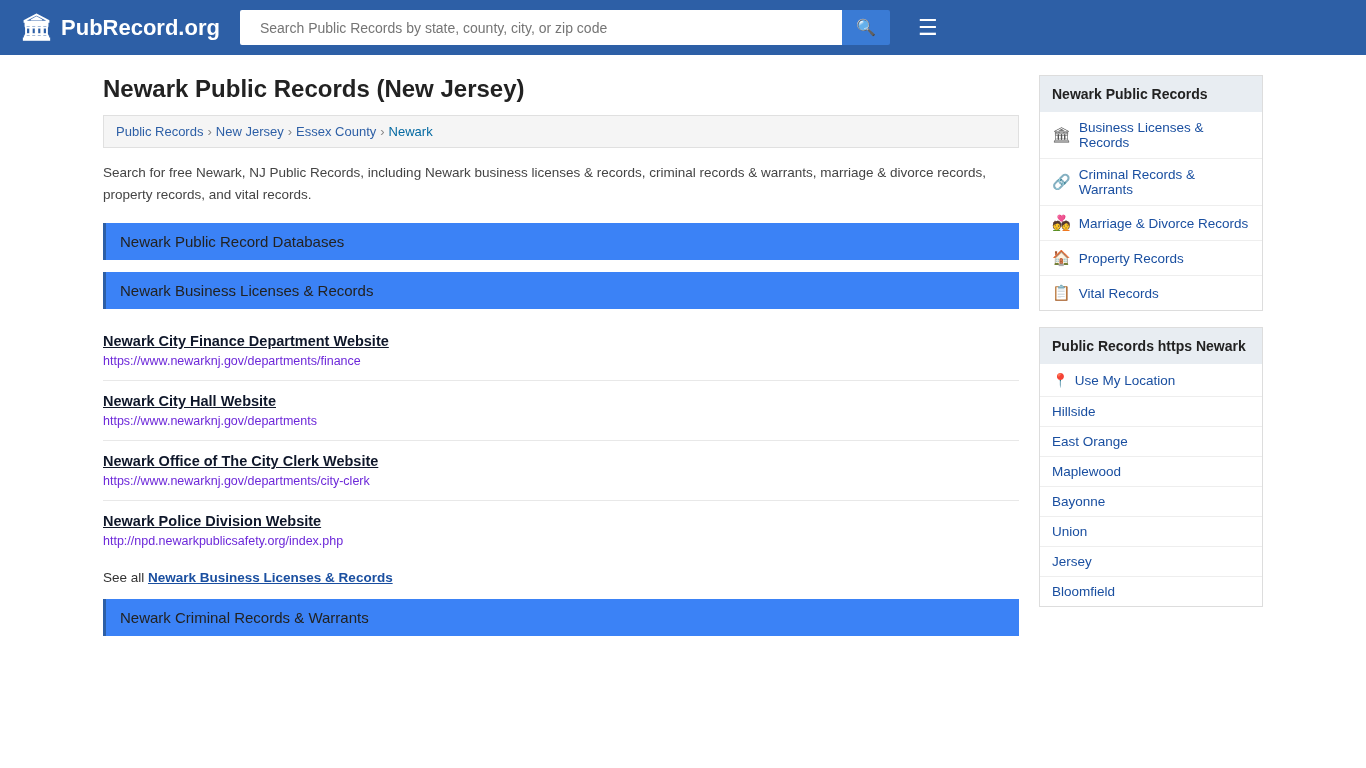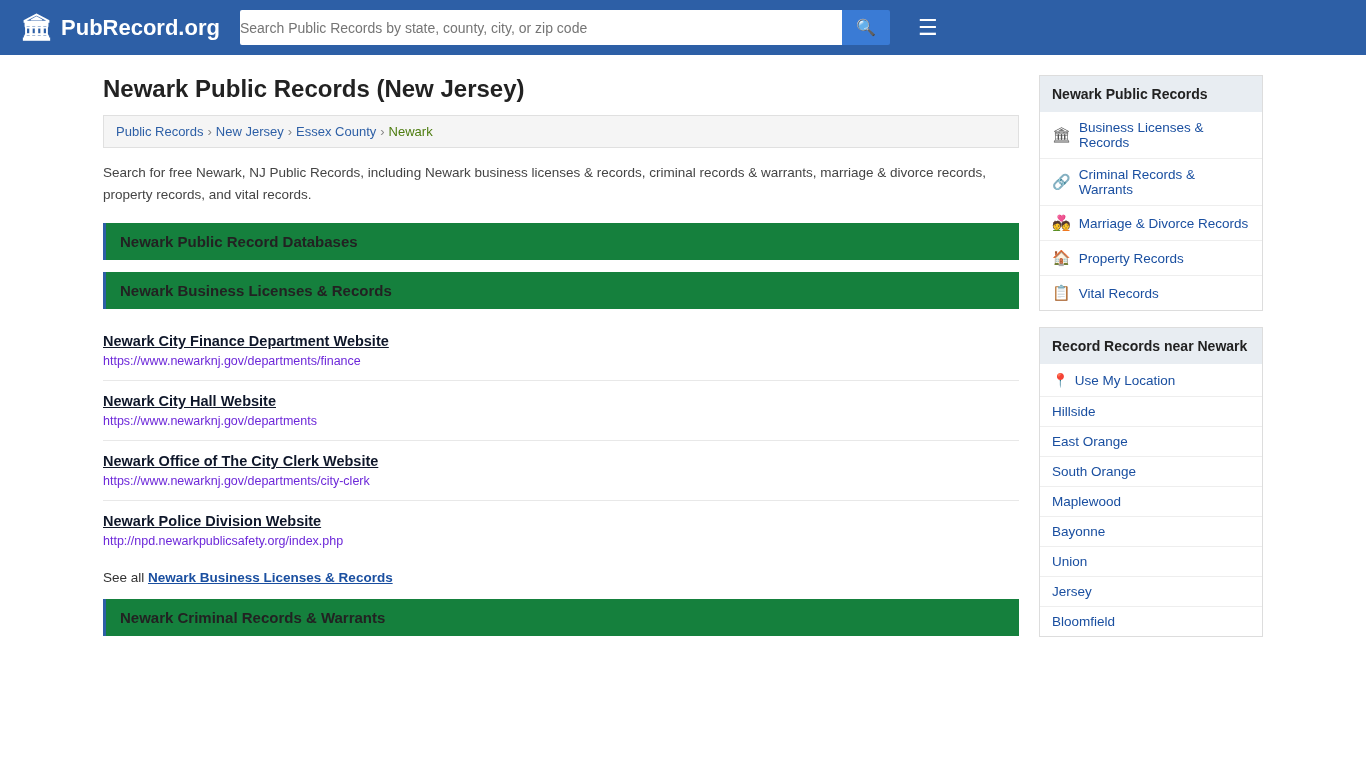--- a/index.html
+++ b/index.html
@@ -26,21 +26,21 @@
     #logo-icon {
       font-size: 26px;
     }
     #search-form {
       flex: 1;
       display: flex;
       max-width: 650px;
     }
     #search-input {
       flex: 1;
-      padding: 8px 0;
+      padding: 8px 20px;
       font-size: 14px;
       border: none;
       outline: none;
       border-radius: 2px 0 0 2px;
     }
     #search-button {
       background: #3a7bd5;
       border: none;
       padding: 8px 14px;
       cursor: pointer;
@@ -94,38 +94,38 @@
     }
     .breadcrumb-sep {
       color: #888;
     }
     .breadcrumb-link {
       color: #2d5fa6;
       text-decoration: none;
       cursor: pointer;
     }
     .breadcrumb-current {
-      color: #4d7c0f;
+      color: #0369a1;
     }
 
     
     #intro-text {
       font-size: 13.5px;
       color: #444;
       margin-bottom: 18px;
       line-height: 1.6;
     }
 
     
     .section-header {
-      background: #15803d;
+      background: #3b82f6;
       border-left: 3px solid #2d5fa6;
       padding: 10px 14px;
       font-size: 15px;
-      font-weight: bold;
+      font-weight: normal;
       color: #222;
       margin-bottom: 12px;
     }
 
     .section-desc {
       font-size: 13.5px;
       color: #444;
       line-height: 1.6;
       margin-bottom: 16px;
     }
@@ -310,30 +310,29 @@
     <span>Property Records</span>
   </div>
           <div class="sidebar-item">
     <span class="sidebar-icon">📋</span>
     <span>Vital Records</span>
   </div>
         </div>
     </div>
 
     <div class="sidebar-section">
-      <div class="sidebar-section-header">Record Records near Newark</div>
+      <div class="sidebar-section-header">Public Records https Newark</div>
       <div class="use-location-item">
         <span>📍</span>
         <span>Use My Location</span>
       </div>
       <div id="nearby-places-list">
 
       <div class="nearby-list-item">Hillside</div>
           <div class="nearby-list-item">East Orange</div>
-          <div class="nearby-list-item">South Orange</div>
           <div class="nearby-list-item">Maplewood</div>
           <div class="nearby-list-item">Bayonne</div>
           <div class="nearby-list-item">Union</div>
           <div class="nearby-list-item">Jersey</div>
           <div class="nearby-list-item">Bloomfield</div>
         </div>
     </div>
 
   </div>
 

